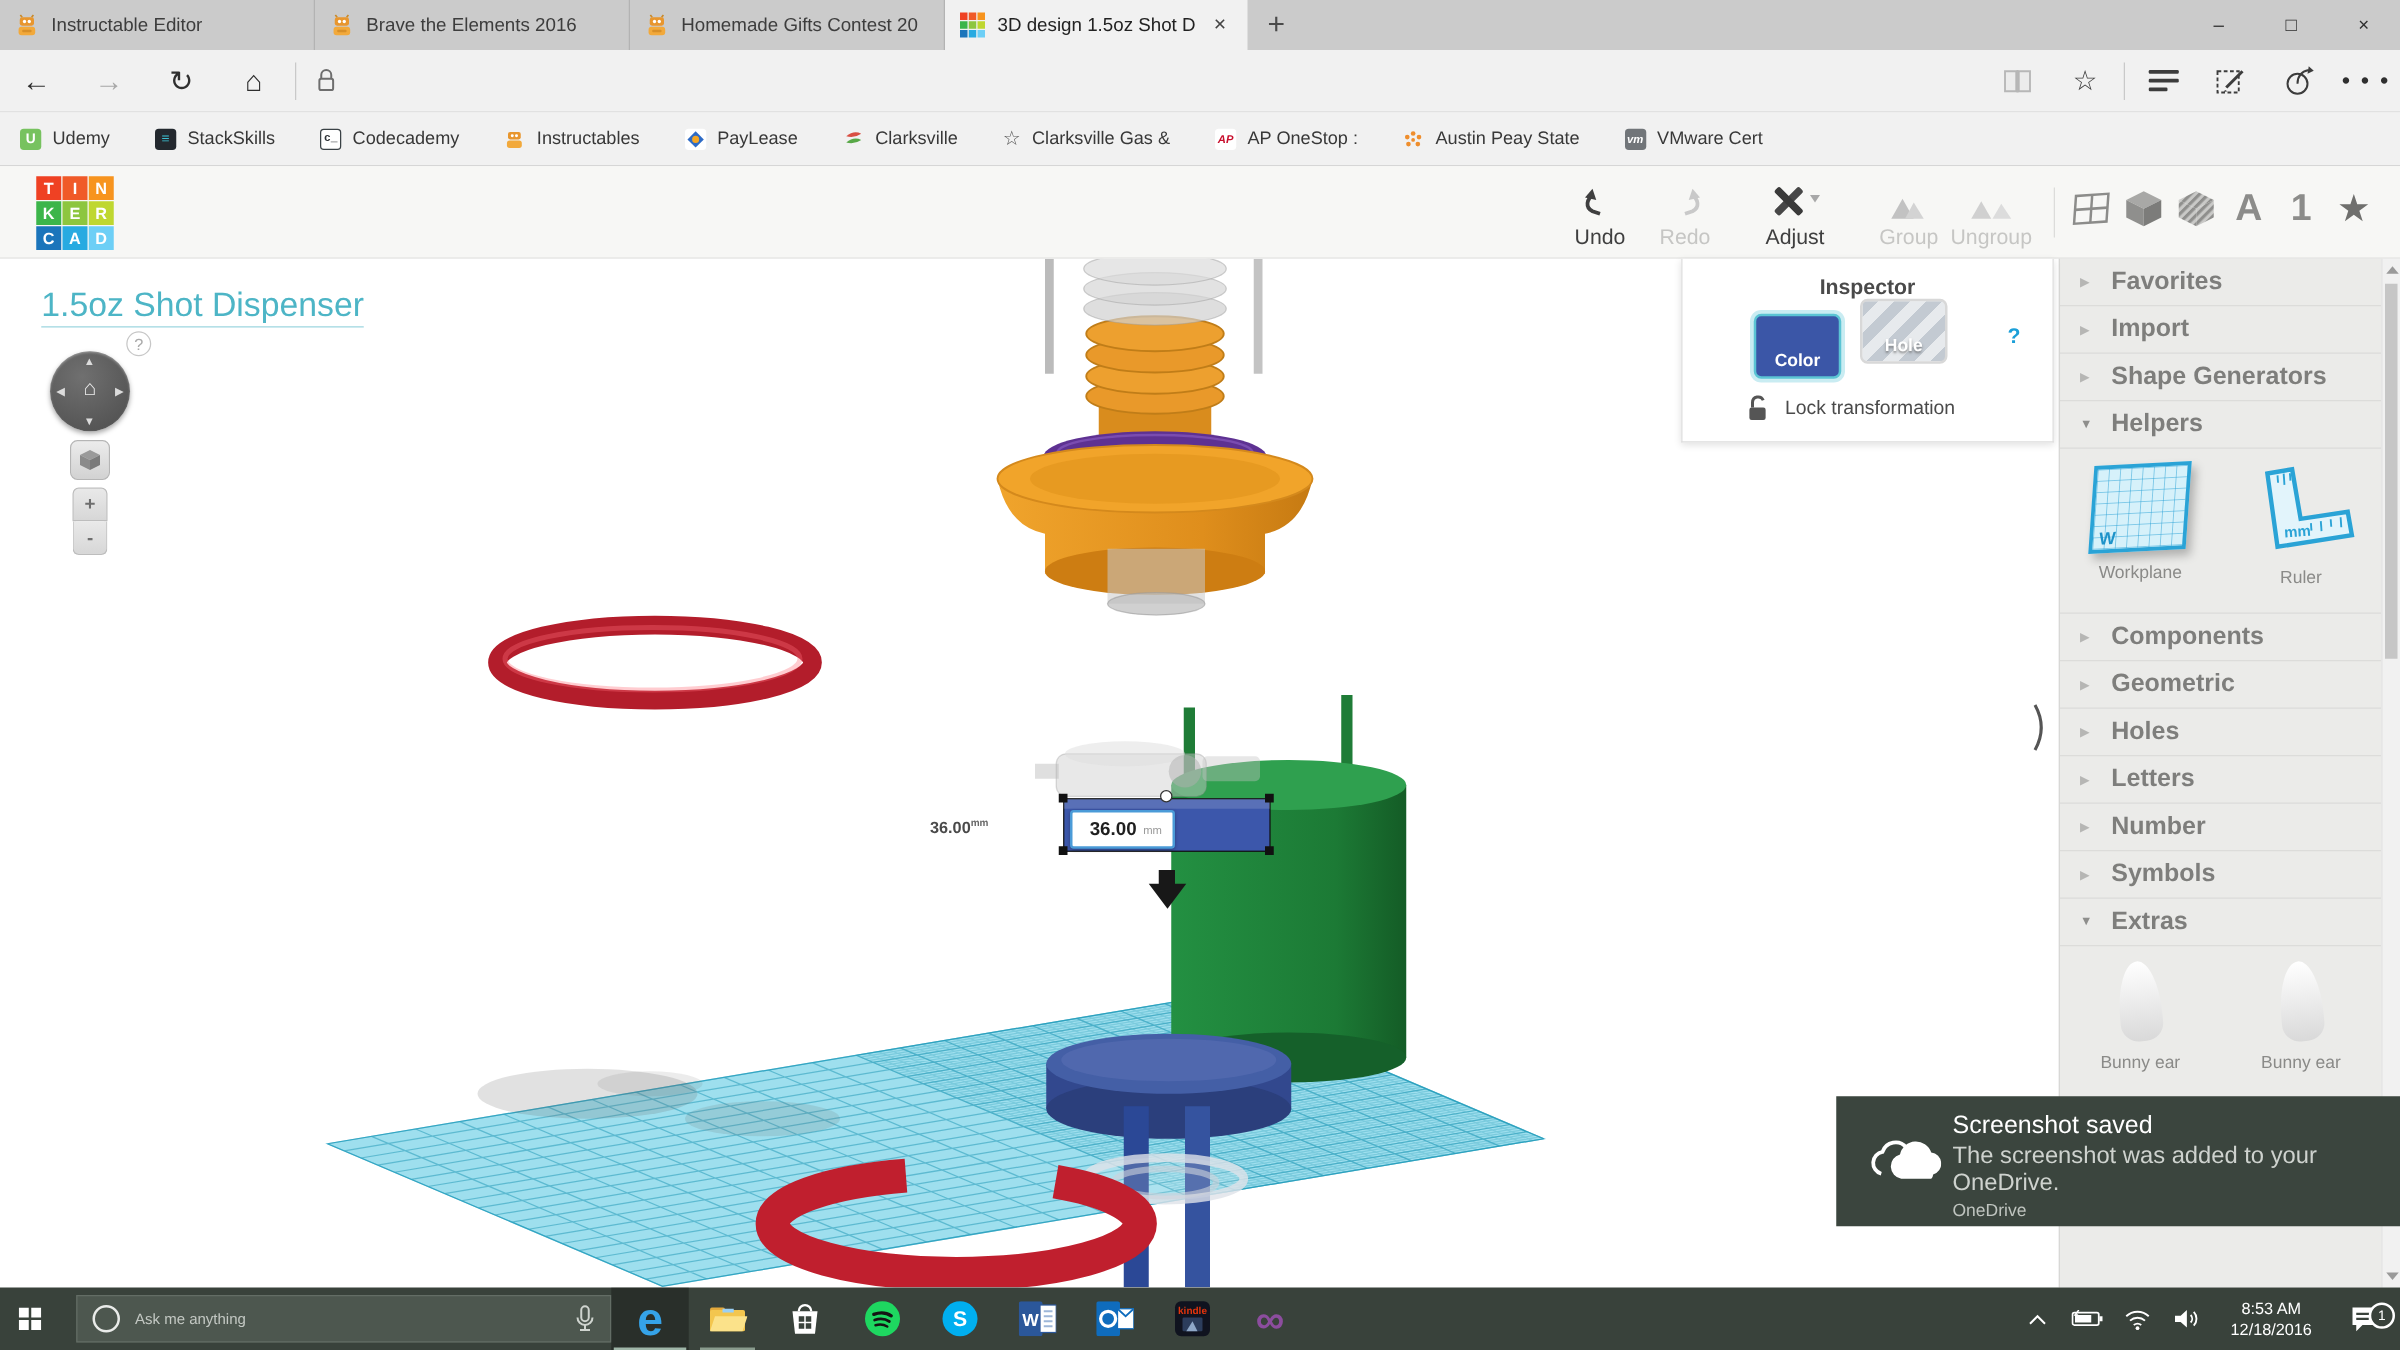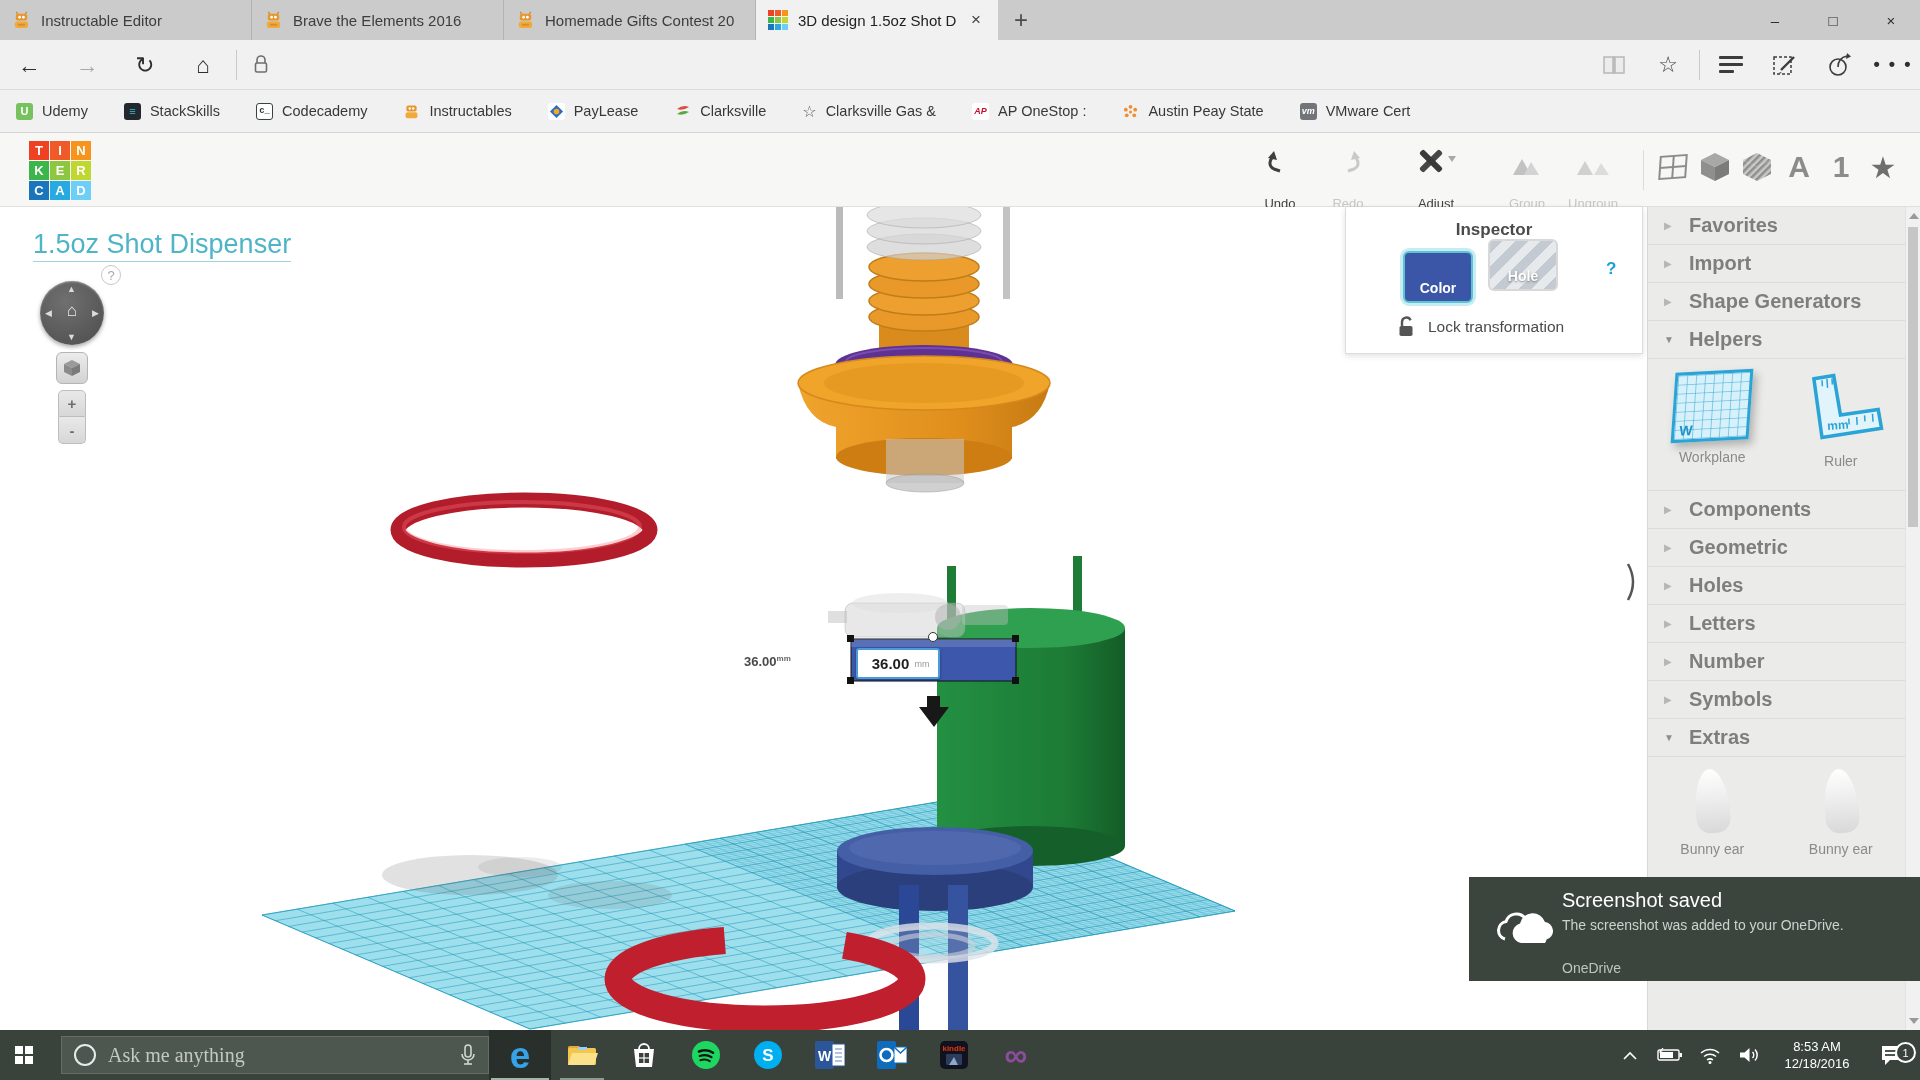--- a/index.html
+++ b/index.html
@@ -39,21 +39,21 @@
 
   
   .tcbar{position:absolute;top:133px;left:0;width:1920px;height:74px;background:#f7f7f5;border-bottom:1px solid #e0e0de}
   .tc-logo{position:absolute;left:29px;top:8px;display:grid;grid-template-columns:repeat(3,20px);grid-template-rows:repeat(3,19px);gap:1px}
   .tc-logo span{display:flex;align-items:center;justify-content:center;color:#fff;font-size:13px;font-weight:bold}
   .tc-menus{position:absolute;left:104px;top:0;height:74px;display:flex;align-items:center;font-size:18px;color:#5a5a58}
   .tc-menu{padding:0 22px}
   .tc-msep{width:1px;height:44px;background:#dcdcda}
   .tc-act{position:absolute;top:11px;width:72px;text-align:center}
   .tc-act .ic{height:32px;display:flex;align-items:flex-end;justify-content:center}
-  .tc-act .lb{font-size:13px;color:#3f3f3f;margin-top:20px}
+  .tc-act .lb{font-size:17px;color:#3f3f3f;margin-top:4px}
   .tc-act.dis .lb{color:#c6c6c4}
   .tc-sep{position:absolute;left:1643px;top:17px;width:1px;height:40px;background:#dcdcda}
   .tc-icons{position:absolute;left:1652px;top:10px;display:flex;align-items:center}
   .tc-ic{width:42px;height:48px;display:flex;align-items:center;justify-content:center;color:#8c8c8a}
   .tc-ic.letter{font-size:30px;font-weight:bold}
   .tc-ic.star{font-size:30px;color:#6f6f6d}
 
   
   .canvas{position:absolute;left:0;top:207px;width:1647px;height:823px;background:#fff;overflow:hidden}
   .scene{position:absolute;left:0;top:0}
@@ -99,30 +99,30 @@
   .bunny{width:34px;height:64px;margin:0 auto;background:linear-gradient(#fff,#d9d9d9);border-radius:50% 50% 42% 42%/68% 68% 22% 22%;transform:rotate(-5deg)}
   .side-scroll{position:absolute;left:1905px;top:207px;width:15px;height:823px;background:#f1f1f1;border-left:1px solid #e2e2e2}
   .scr-thumb{position:absolute;left:2px;top:20px;width:10px;height:300px;background:#c6c6c6}
   .scr-ar{position:absolute;left:3px;width:0;height:0;border-left:5px solid transparent;border-right:5px solid transparent}
   .scr-ar.up{top:6px;border-bottom:6px solid #9a9a9a}
   .scr-ar.dn{bottom:6px;border-top:6px solid #9a9a9a}
 
   
   .toast{position:absolute;left:1469px;top:877px;width:451px;height:104px;background:#3b453e;z-index:30}
   .toast-title{position:absolute;left:93px;top:12px;font-size:20px;color:#fff}
-  .toast-body{position:absolute;left:93px;top:37px;width:340px;font-size:14px;line-height:22px;color:#ced2ce}
+  .toast-body{position:absolute;left:93px;top:37px;width:340px;font-size:19px;line-height:22px;color:#ced2ce}
   .toast-src{position:absolute;left:93px;top:83px;font-size:14px;color:#bfc4bf}
   .toast-cloud{position:absolute;left:22px;top:26px}
 
   
   .taskbar{position:absolute;left:0;top:1030px;width:1920px;height:50px;background:#39423b;display:flex;align-items:stretch;z-index:40}
   .tb-start{width:48px;display:flex;align-items:center;justify-content:center}
   .tb-search{width:428px;margin:6px 0 6px 13px;background:#4d574f;border:1px solid #636d65;display:flex;align-items:center;gap:12px;padding:0 12px}
   .cortana-ring{width:22px;height:22px;border:2px solid #e9ebe9;border-radius:50%;flex:0 0 auto}
-  .tb-search input{flex:1;background:transparent;border:none;outline:none;font-size:20px;color:#cfd4cf;font-family:Liberation Serif, serif}
+  .tb-search input{flex:1;background:transparent;border:none;outline:none;font-size:12px;color:#cfd4cf;font-family:Liberation Sans, sans-serif}
   .tb-search input::placeholder{color:#c3c8c3;opacity:1}
   .tb-app{width:62px;display:flex;align-items:center;justify-content:center;position:relative}
   .tb-app.active{background:rgba(0,0,0,.28)}
   .runline{position:absolute;bottom:0;left:2px;right:2px;height:2px;background:#9fb6a8}
   .runline.short{left:9px;right:9px;background:#8a9c8e}
   .edge-e{font-size:37px;font-weight:bold;color:#35a3e8;line-height:1}
   .tb-tray{margin-left:auto;display:flex;align-items:center}
   .tray-ic{width:40px;display:flex;align-items:center;justify-content:center}
   .tb-clock{width:94px;text-align:center;color:#fff;font-size:13px;line-height:17px}
   .tb-action{width:56px;display:flex;align-items:center;justify-content:center;position:relative}

